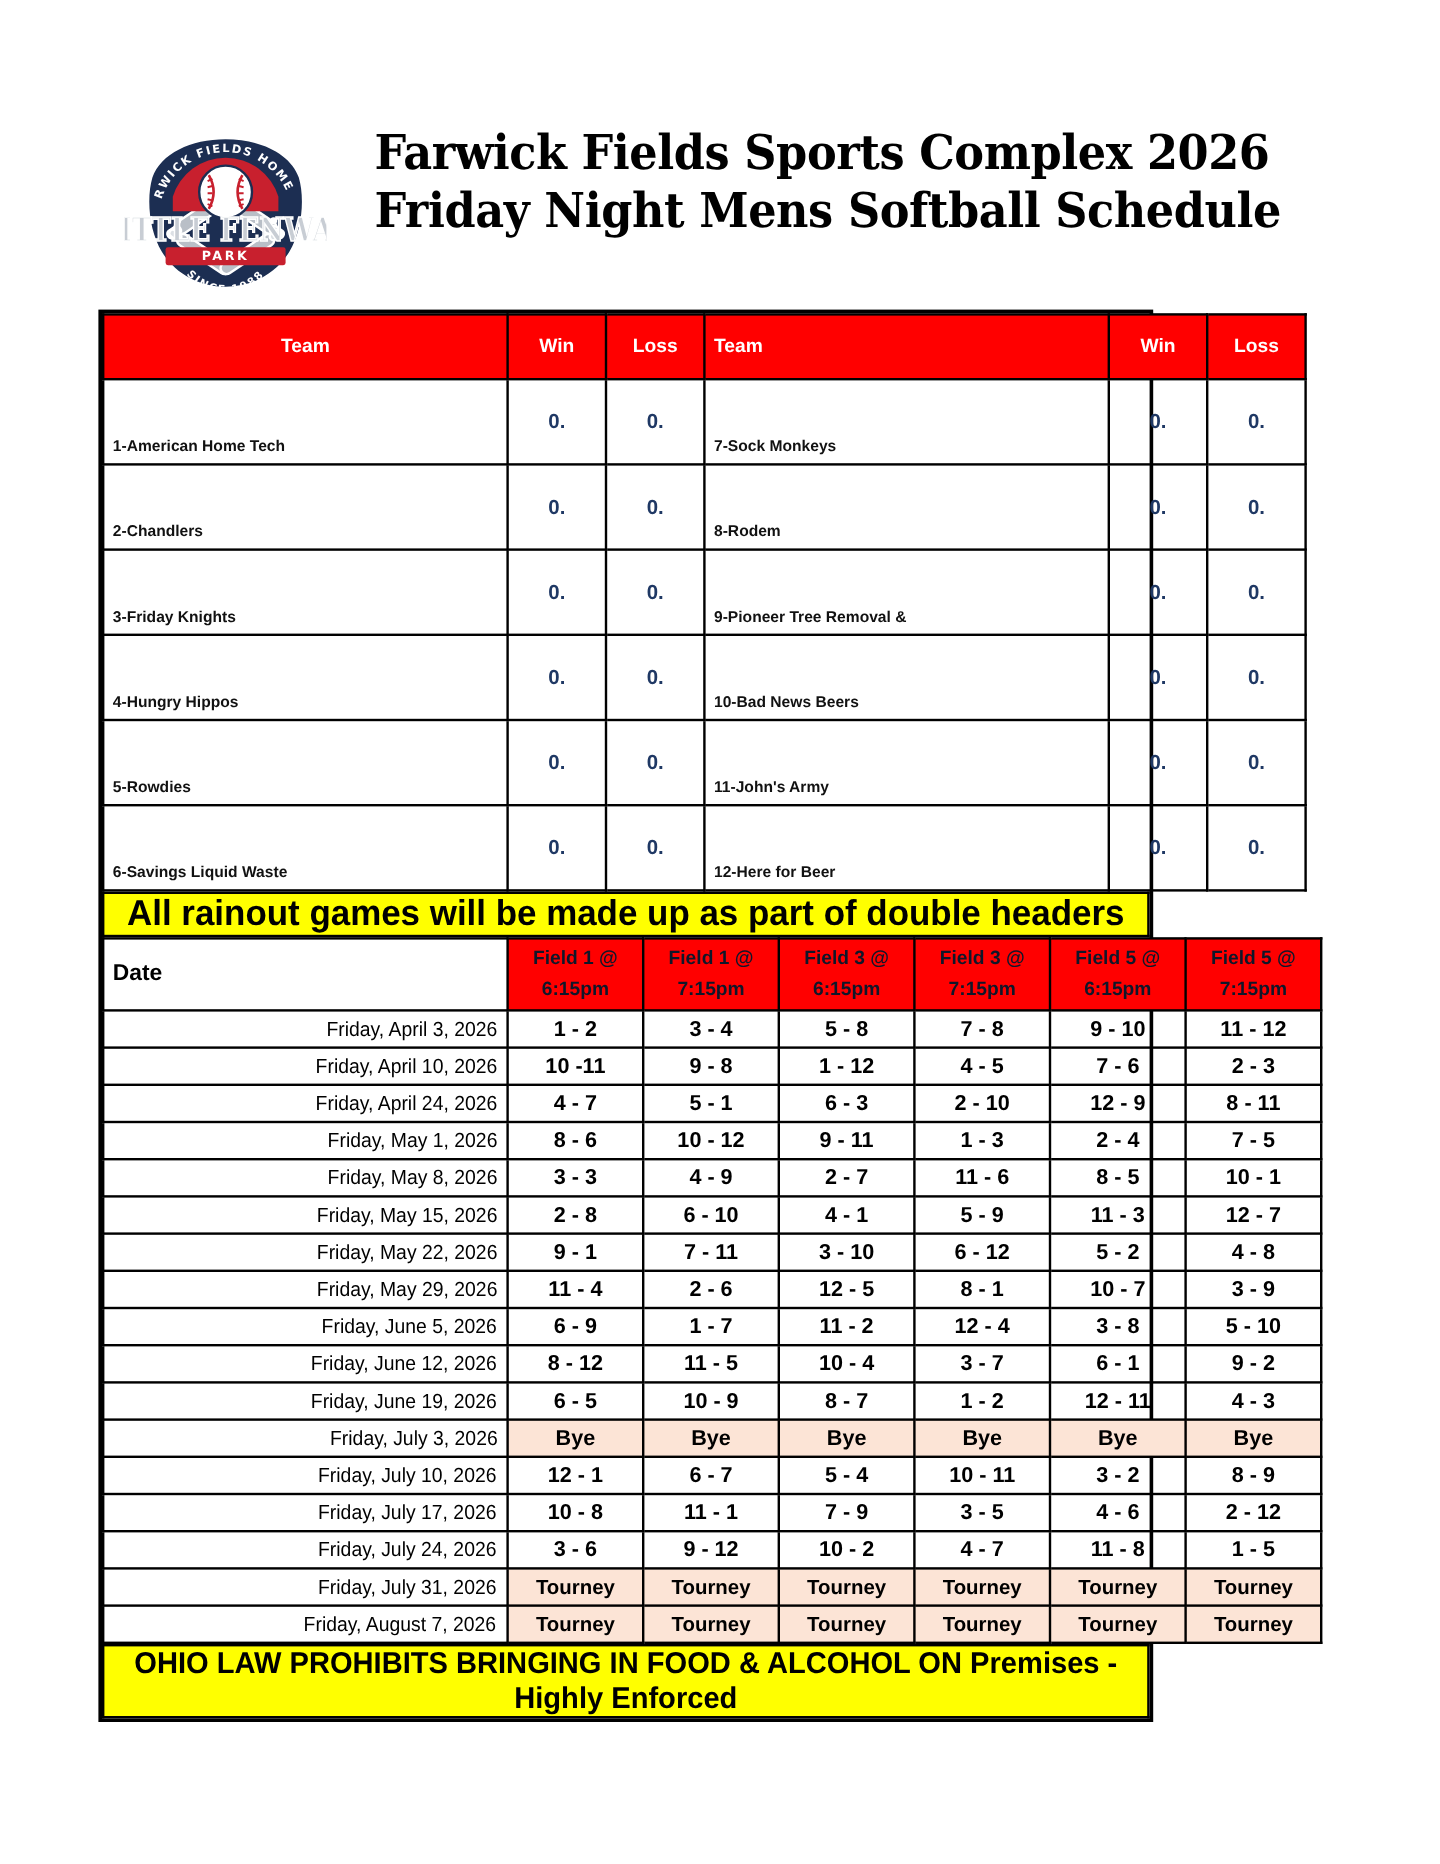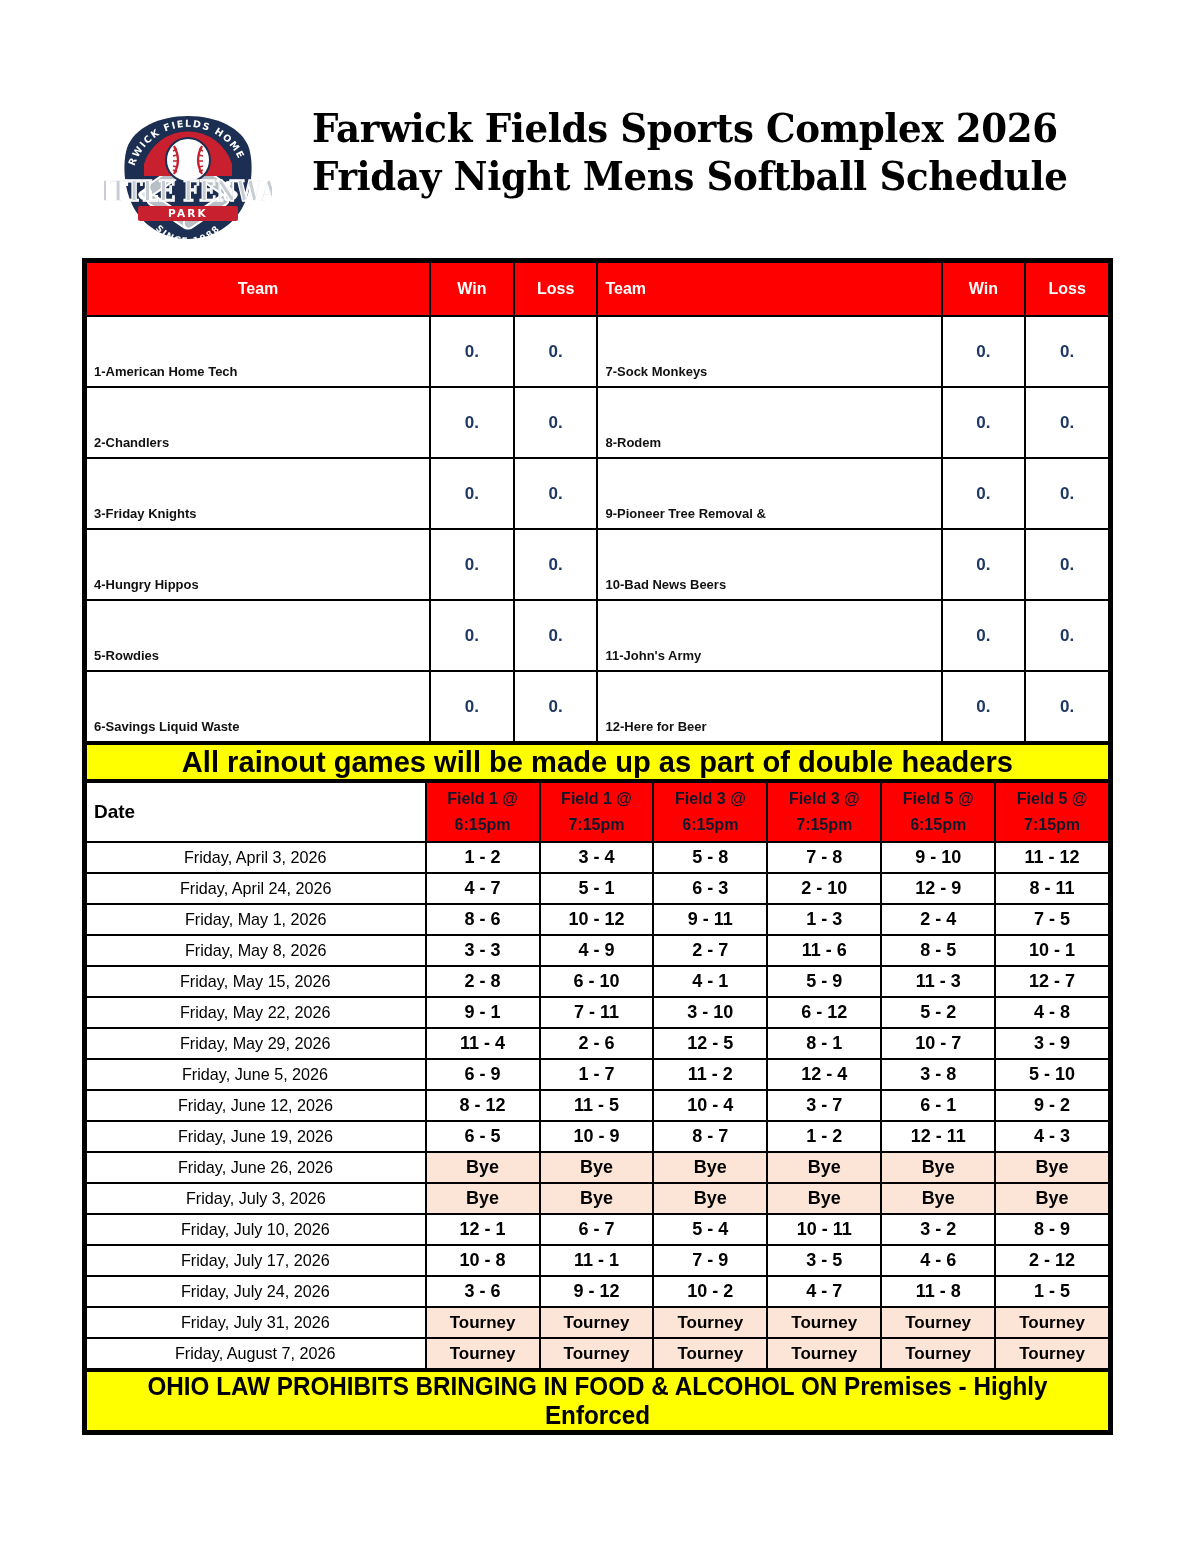--- a/index.html
+++ b/index.html
@@ -23,21 +23,21 @@
     letter-spacing:-0.4px;
     color:#000;
     white-space:nowrap;
     transform:scaleX(.93);
     transform-origin:left center;
   }
 
   
   .sheet{
     position:absolute;left:82px;top:258px;
-    width:1031px;
+    width:879px;
     border:3px solid #000;
     box-sizing:border-box;
     background:#fff;
   }
   table{border-collapse:collapse;width:100%;table-layout:fixed;}
   td,th{padding:0;margin:0;}
 
   
   .std td{border:2px solid #000;}
   .std .hdr{
@@ -69,21 +69,21 @@
   .sch td{border:2px solid #000;}
   .sch .date-hdr{
     background:#fff;font-weight:bold;font-size:19px;color:#000;
     text-align:left;padding-left:7px;vertical-align:middle;height:58px;
   }
   .sch .field-hdr{
     background:#FF0000;color:#0f172a;font-weight:bold;font-size:16px;
     text-align:center;vertical-align:middle;line-height:26px;height:58px;
   }
   .sch .date-cell{
-    font-size:17px;color:#000;text-align:center;
+    font-size:17px;color:#000;text-align:right;
     padding-left:7px;vertical-align:middle;height:29px;
     white-space:nowrap;overflow:hidden;text-decoration:underline;
   }
   .sch .date-cell span{display:inline-block;transform:scaleX(.95);transform-origin:left center;}
   .sch .game{
     text-align:center;vertical-align:middle;
     font-weight:bold;font-size:18px;color:#000;height:29px;
   }
   .sch tr.special .game{background:#FCE4D6;}
   .sch .game.tourney{font-size:17px;}
@@ -287,20 +287,29 @@
           <tr>
             <td class="date-cell"><span>Friday, April 3, 2026</span></td>
             <td class="game">1 - 2</td>
             <td class="game">3 - 4</td>
             <td class="game">5 - 8</td>
             <td class="game">7 - 8</td>
             <td class="game">9 - 10</td>
             <td class="game">11 - 12</td>
           </tr>
           <tr>
+            <td class="date-cell"><span>Friday, April 10, 2026</span></td>
+            <td class="game">10 -11</td>
+            <td class="game">9 - 8</td>
+            <td class="game">1 - 12</td>
+            <td class="game">4 - 5</td>
+            <td class="game">7 - 6</td>
+            <td class="game">2 - 3</td>
+          </tr>
+          <tr>
             <td class="date-cell"><span>Friday, April 24, 2026</span></td>
             <td class="game">4 - 7</td>
             <td class="game">5 - 1</td>
             <td class="game">6 - 3</td>
             <td class="game">2 - 10</td>
             <td class="game">12 - 9</td>
             <td class="game">8 - 11</td>
           </tr>
           <tr>
             <td class="date-cell"><span>Friday, May 1, 2026</span></td>
@@ -368,29 +377,20 @@
           <tr>
             <td class="date-cell"><span>Friday, June 19, 2026</span></td>
             <td class="game">6 - 5</td>
             <td class="game">10 - 9</td>
             <td class="game">8 - 7</td>
             <td class="game">1 - 2</td>
             <td class="game">12 - 11</td>
             <td class="game">4 - 3</td>
           </tr>
           <tr class="special">
-            <td class="date-cell"><span>Friday, June 26, 2026</span></td>
-            <td class="game">Bye</td>
-            <td class="game">Bye</td>
-            <td class="game">Bye</td>
-            <td class="game">Bye</td>
-            <td class="game">Bye</td>
-            <td class="game">Bye</td>
-          </tr>
-          <tr class="special">
             <td class="date-cell"><span>Friday, July 3, 2026</span></td>
             <td class="game">Bye</td>
             <td class="game">Bye</td>
             <td class="game">Bye</td>
             <td class="game">Bye</td>
             <td class="game">Bye</td>
             <td class="game">Bye</td>
           </tr>
           <tr>
             <td class="date-cell"><span>Friday, July 10, 2026</span></td>

